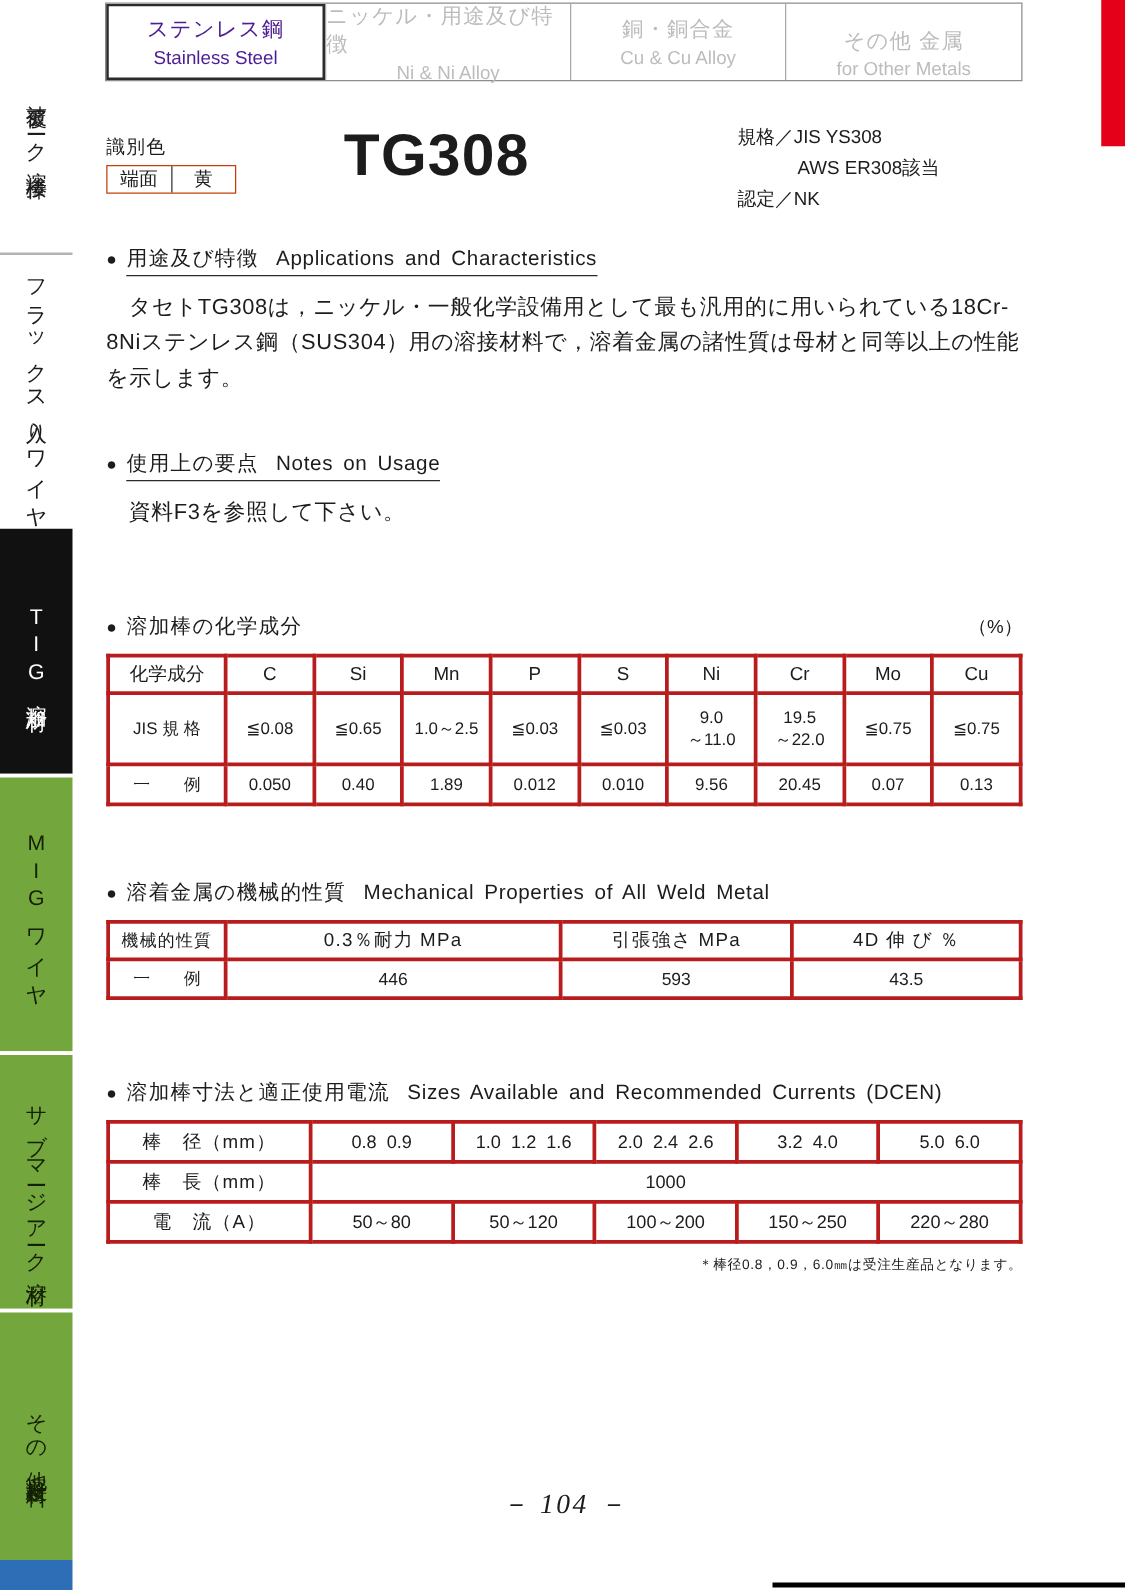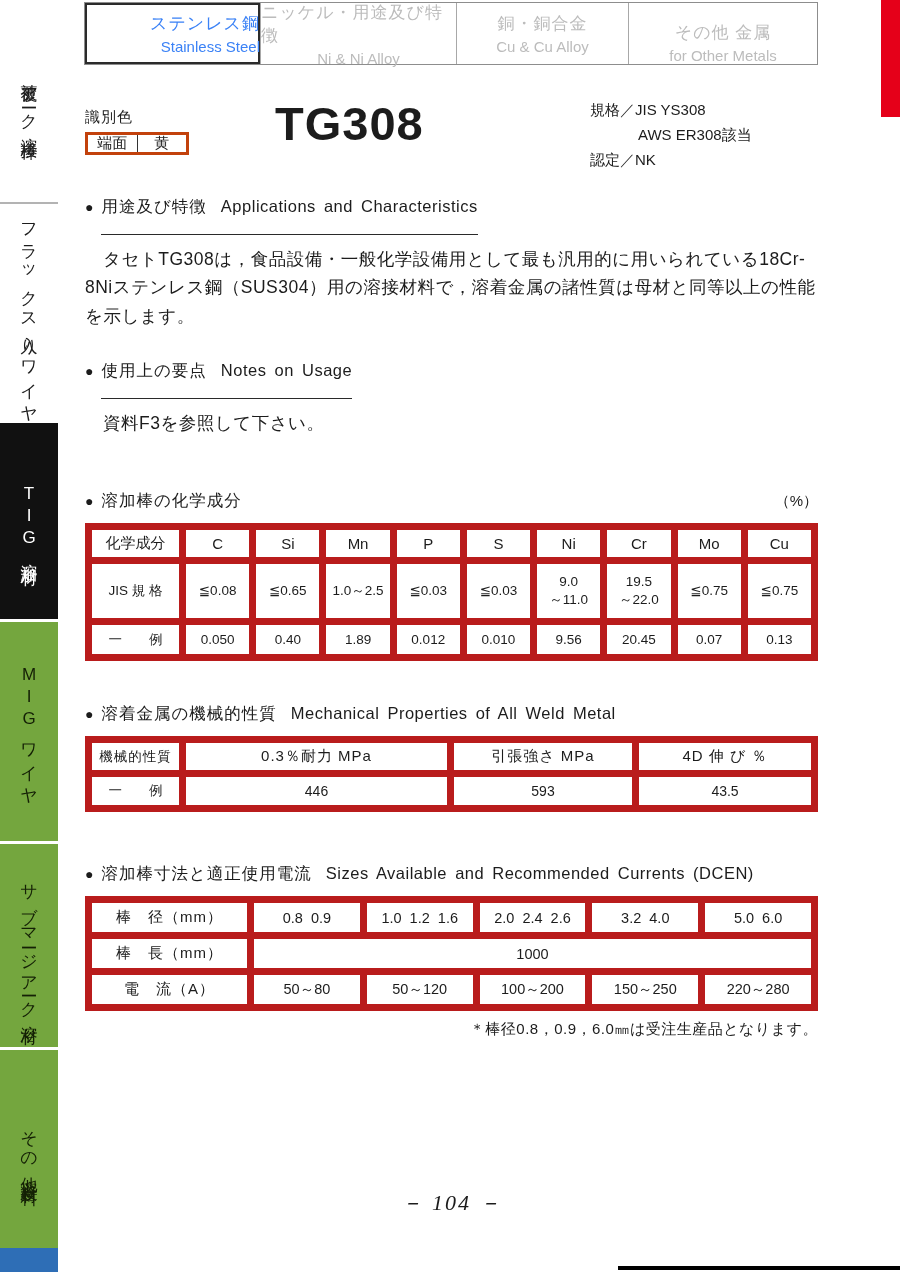--- a/index.html
+++ b/index.html
@@ -26,65 +26,65 @@
   .side-sep   { background:#ffffff; }
   .side-blue  { background:#2e6eb6; }
 
   
   .tabbar { position:absolute; left:84px; top:2px; width:734px; height:63px; display:flex; border:1px solid #8d8d8d; box-sizing:border-box; background:#fff; }
   .tab { display:flex; flex-direction:column; align-items:center; justify-content:center; gap:3px; border-right:1px solid #a8a8a8; box-sizing:border-box; }
   .tab:last-child { border-right:none; }
   .tab .jp { font-size:17px; letter-spacing:1px; }
   .tab .en { font-size:15px; }
   .tab.inactive { color:#bcbcbc; }
-  .tab.active { color:#3b82f6; box-shadow: inset 0 0 0 2px #2b2b2b; align-items: flex-end; }
+  .tab.active { color:#4c1d95; box-shadow: inset 0 0 0 2px #2b2b2b; }
 
   .red-bar { position:absolute; right:0; top:0; width:19px; height:117px; background:#e50019; }
 
   
   .product-header { position:absolute; left:85px; top:94px; width:733px; height:86px; }
   .idcolor { position:absolute; left:0; top:14px; }
   .idcolor-label { font-size:15px; letter-spacing:1px; }
-  .idcolor-box { margin-top:5px; display:flex; width:104px; height:23px; border:3px solid #c2410c; box-sizing:border-box; }
+  .idcolor-box { margin-top:5px; display:flex; width:104px; height:23px; border:1px solid #c2410c; box-sizing:border-box; }
   .idcolor-box .cell { flex:1; display:flex; align-items:center; justify-content:center; font-size:15px; }
   .idcolor-box .cell:first-child { border-right:1px solid #333; }
   .product-name { position:absolute; left:190px; top:2px; font-size:47px; font-weight:bold; letter-spacing:1px; }
   .specs { position:absolute; right:0; top:3px; width:228px; font-size:15px; line-height:1.68; }
   .specs .indent { padding-left:48px; }
 
   
   .section { position:absolute; left:85px; width:733px; }
   .sec-head { display:flex; align-items:baseline; font-size:16.5px; }
   .sec-head .bullet { margin-right:8px; font-size:14px; }
   .sec-head .jp { letter-spacing:1px; }
   .sec-head .en { margin-left:14px; letter-spacing:0.5px; word-spacing:3px; }
-  .underlined { border-bottom:1px solid #2a2a2a; padding-bottom:16px; }
+  .underlined { border-bottom:1px solid #2a2a2a; padding-bottom:2px; }
   .sec-head .unit { margin-left:auto; font-size:15px; }
   .sec-body { margin-top:10px; font-size:17.5px; line-height:1.62; letter-spacing:0.5px; }
 
   
   table { border-collapse:collapse; width:733px; table-layout:fixed; margin-top:11px; }
-  th, td { border:7px solid #b91c1c; text-align:center; vertical-align:middle; font-weight:normal; padding:0; }
+  th, td { border:3px solid #b91c1c; text-align:center; vertical-align:middle; font-weight:normal; padding:0; }
   table { border:2px solid #222; }
   .pre { white-space:pre; }
   .prewrap { white-space:pre-line; }
 
   .chem th { height:27px; font-size:15px; }
   .chem .row-jis td { height:54px; font-size:13.5px; line-height:1.35; }
   .chem .row-ex td { height:29px; font-size:13.5px; }
   .chem .lbl { font-size:14.5px; }
 
   .mech th { height:27px; font-size:15px; letter-spacing:1px; }
   .mech td { height:28px; font-size:14px; }
   .mech .lbl { font-size:13.5px; }
 
   .sizes td { height:29px; font-size:14.5px; }
   .sizes .lbl { font-size:15px; letter-spacing:1px; }
 
-  .table-note { margin-top:9px; text-align:right; font-size:15px; letter-spacing:0.5px; }
+  .table-note { margin-top:9px; text-align:right; font-size:11px; letter-spacing:0.5px; }
 
   
   .footer { position:absolute; left:85px; top:1188px; width:733px; text-align:center;
             font-family:"Liberation Serif", serif; font-style:italic; font-size:22px; letter-spacing:2px; }
   .bottom-mark { position:absolute; right:0; bottom:2px; width:282px; height:4px; background:#000; }
 </style>
 </head>
 <body>
 
 <div class="page">
@@ -151,21 +151,21 @@
     </div>
   </div>
 
   <div class="section" style="top:196px;">
     <div class="sec-head">
       <span class="bullet">●</span>
       <span class="underlined">
         <span class="jp">用途及び特徴</span><span class="en" style="margin-left:14px;">Applications and Characteristics</span>
       </span>
     </div>
-    <div class="sec-body">　タセトTG308は，食品設備・一般化学設備用として最も汎用的に用いられている18Cr-8Niステンレス鋼（SUS304）用の溶接材料で，溶着金属の諸性質は母材と同等以上の性能を示します。</div>
+    <div class="sec-body">　タセトTG308は，ニッケル・一般化学設備用として最も汎用的に用いられている18Cr-8Niステンレス鋼（SUS304）用の溶接材料で，溶着金属の諸性質は母材と同等以上の性能を示します。</div>
   </div>
 
   <div class="section" style="top:360px;">
     <div class="sec-head">
       <span class="bullet">●</span>
       <span class="underlined">
         <span class="jp">使用上の要点</span><span class="en" style="margin-left:14px;">Notes on Usage</span>
       </span>
     </div>
     <div class="sec-body">　資料F3を参照して下さい。</div>

